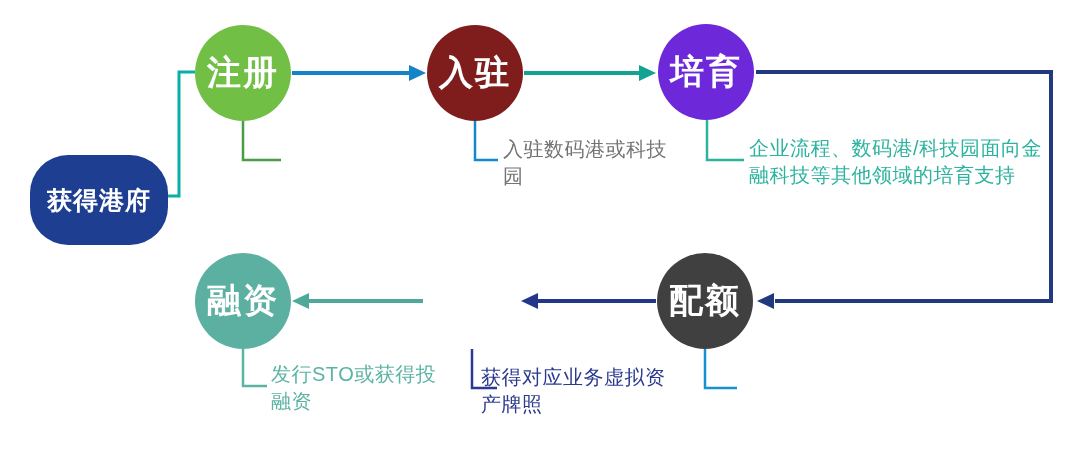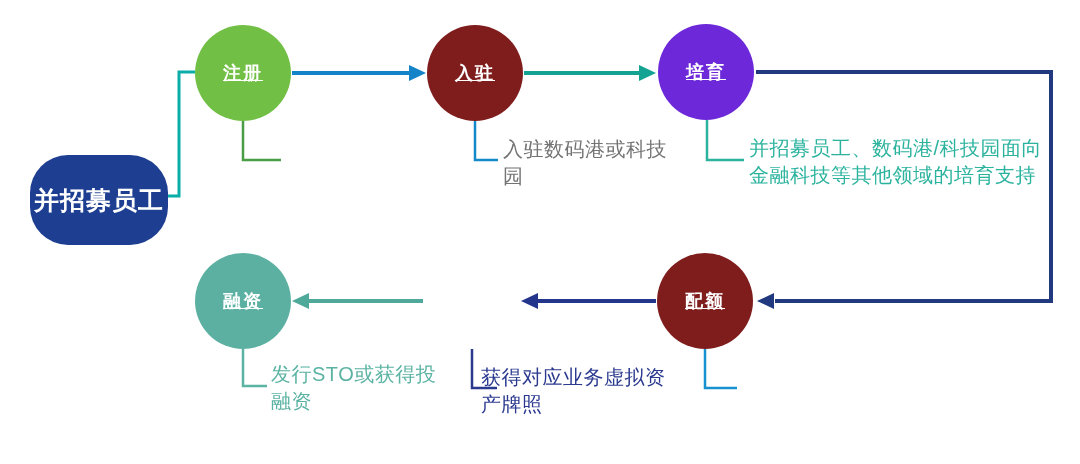--- a/index.html
+++ b/index.html
@@ -4,21 +4,21 @@
 <style>
   html,body{margin:0;padding:0;background:#ffffff;}
   .canvas{
     position:relative;width:1080px;height:464px;background:#ffffff;overflow:hidden;
     font-family:"Liberation Sans","DejaVu Sans",sans-serif;
   }
   .wires{position:absolute;left:0;top:0;width:1080px;height:464px;}
   .node{
     position:absolute;width:96px;height:96px;border-radius:50%;
     display:flex;align-items:center;justify-content:center;
-    color:#ffffff;font-size:18px;font-weight:bold;letter-spacing:2px;text-decoration:underline;
+    color:#ffffff;font-size:34px;font-weight:bold;letter-spacing:2px;
   }
   .n-reg{left:195px;top:25px;}
   .n-move{left:427px;top:25px;}
   .n-cult{left:658px;top:24px;}
   .n-fin{left:195px;top:253px;}
   .n-lic{left:424px;top:253px;}
   .n-quota{left:657px;top:253px;}
   .pill{
     position:absolute;left:30px;top:155px;width:138px;height:90px;border-radius:38px;
     display:flex;align-items:center;justify-content:center;
@@ -69,26 +69,26 @@
     </g>
 
     <path d="M 243 121 L 243 160 L 281 160" fill="none" stroke-width="2.5" style="stroke: rgb(74, 157, 69);"></path>
     <path d="M 475 121 L 475 160 L 498 160" fill="none" stroke-width="2.5" style="stroke: rgb(20, 137, 201);"></path>
     <path d="M 707 120 L 707 160 L 744 160" fill="none" stroke-width="2.5" style="stroke: rgb(43, 179, 158);"></path>
     <path d="M 705 349 L 705 388 L 737 388" fill="none" stroke-width="2.5" style="stroke: rgb(23, 145, 208);"></path>
     <path d="M 472 349 L 472 388 L 497 388" fill="none" stroke-width="2.5" style="stroke: rgb(43, 58, 143);"></path>
     <path d="M 243 349 L 243 386 L 267 386" fill="none" stroke-width="2.5" style="stroke: rgb(91, 179, 163);"></path>
   </svg>
 
-  <div class="pill" style="background: rgb(29, 62, 145);">并招募员工</div>
+  <div class="pill" style="background: rgb(29, 62, 145);">获得港府</div>
 
   <div class="node n-reg" style="background: rgb(113, 191, 68);">注册</div>
   <div class="node n-move" style="background: #7f1d1d;">入驻</div>
   <div class="node n-cult" style="background: #6d28d9;">培育</div>
-  <div class="node n-quota" style="background: #7f1d1d;">配额</div>
+  <div class="node n-quota" style="background: #404040;">配额</div>
   <div class="node n-fin" style="background: rgb(91, 176, 161);">融资</div>
 
   <div class="note note-move" style="color: #737373;">入驻数码港或科技园</div>
-  <div class="note note-cult" style="color: rgb(43, 179, 158);">并招募员工、数码港/科技园面向金融科技等其他领域的培育支持</div>
+  <div class="note note-cult" style="color: rgb(43, 179, 158);">企业流程、数码港/科技园面向金融科技等其他领域的培育支持</div>
   <div class="note note-lic" style="color: rgb(43, 58, 143);">获得对应业务虚拟资产牌照</div>
   <div class="note note-fin" style="color: rgb(91, 179, 163);">发行STO或获得投融资</div>
 
 </div>
 
 </body></html>

